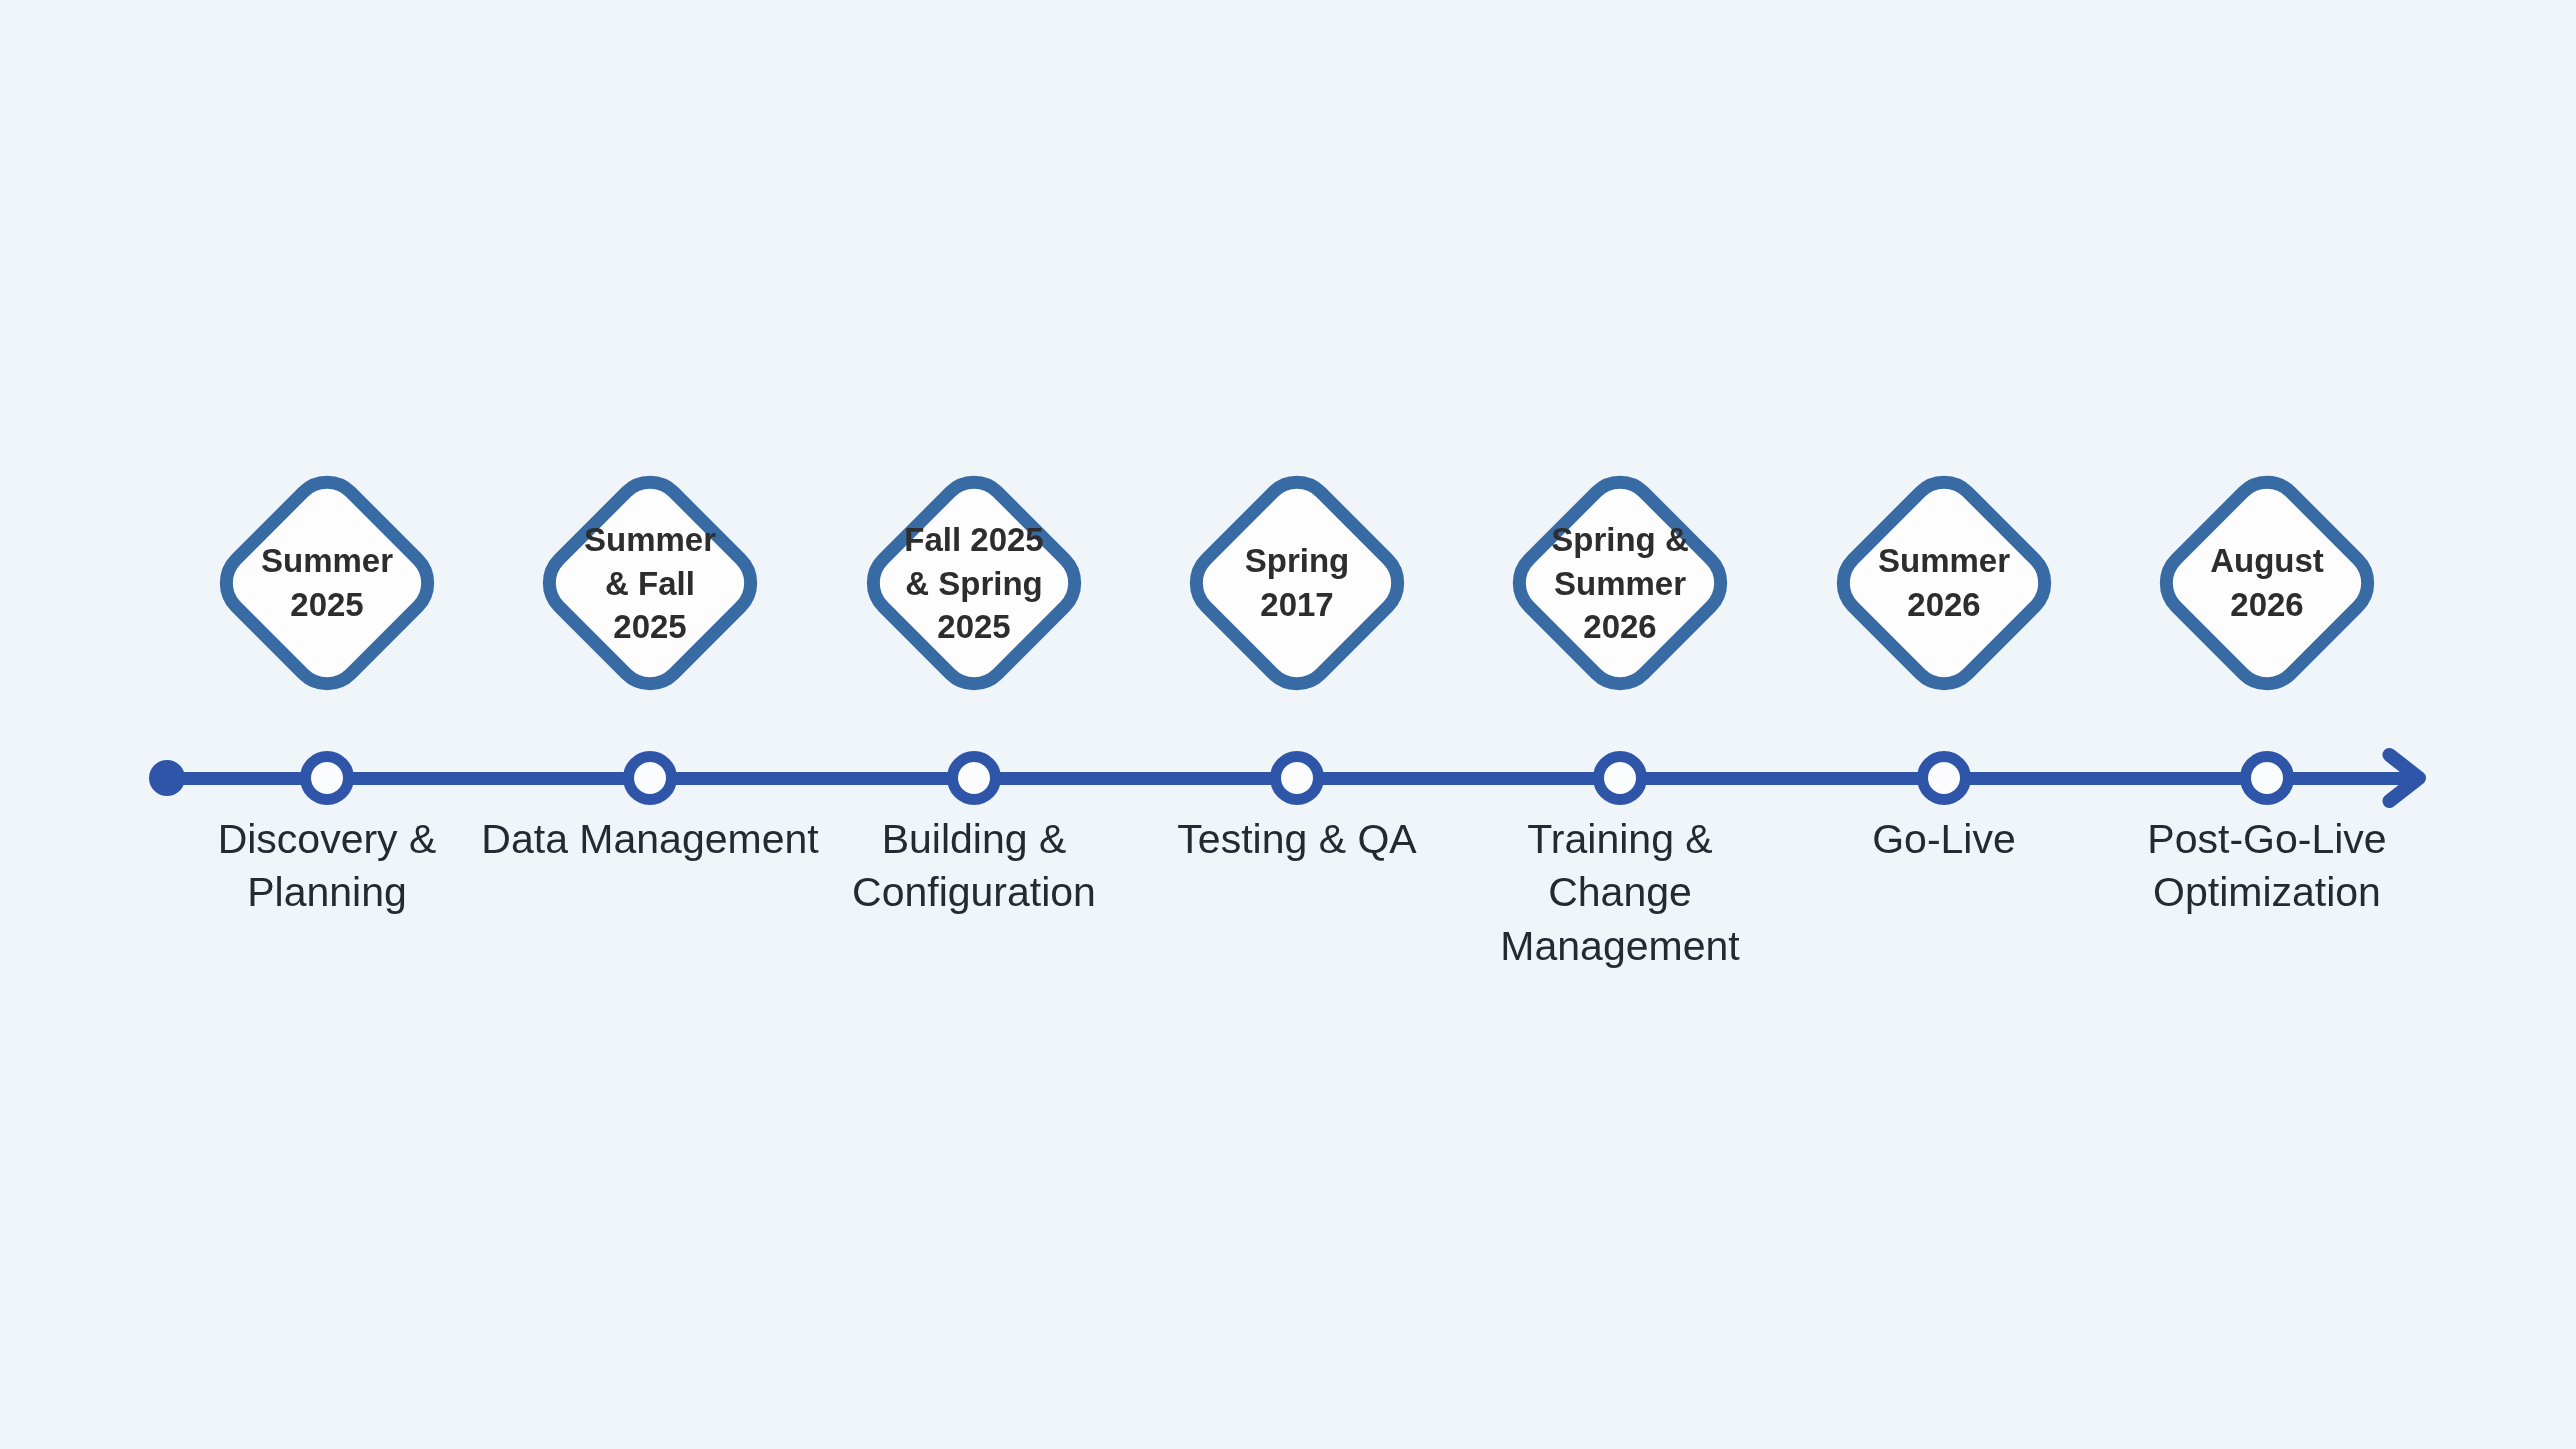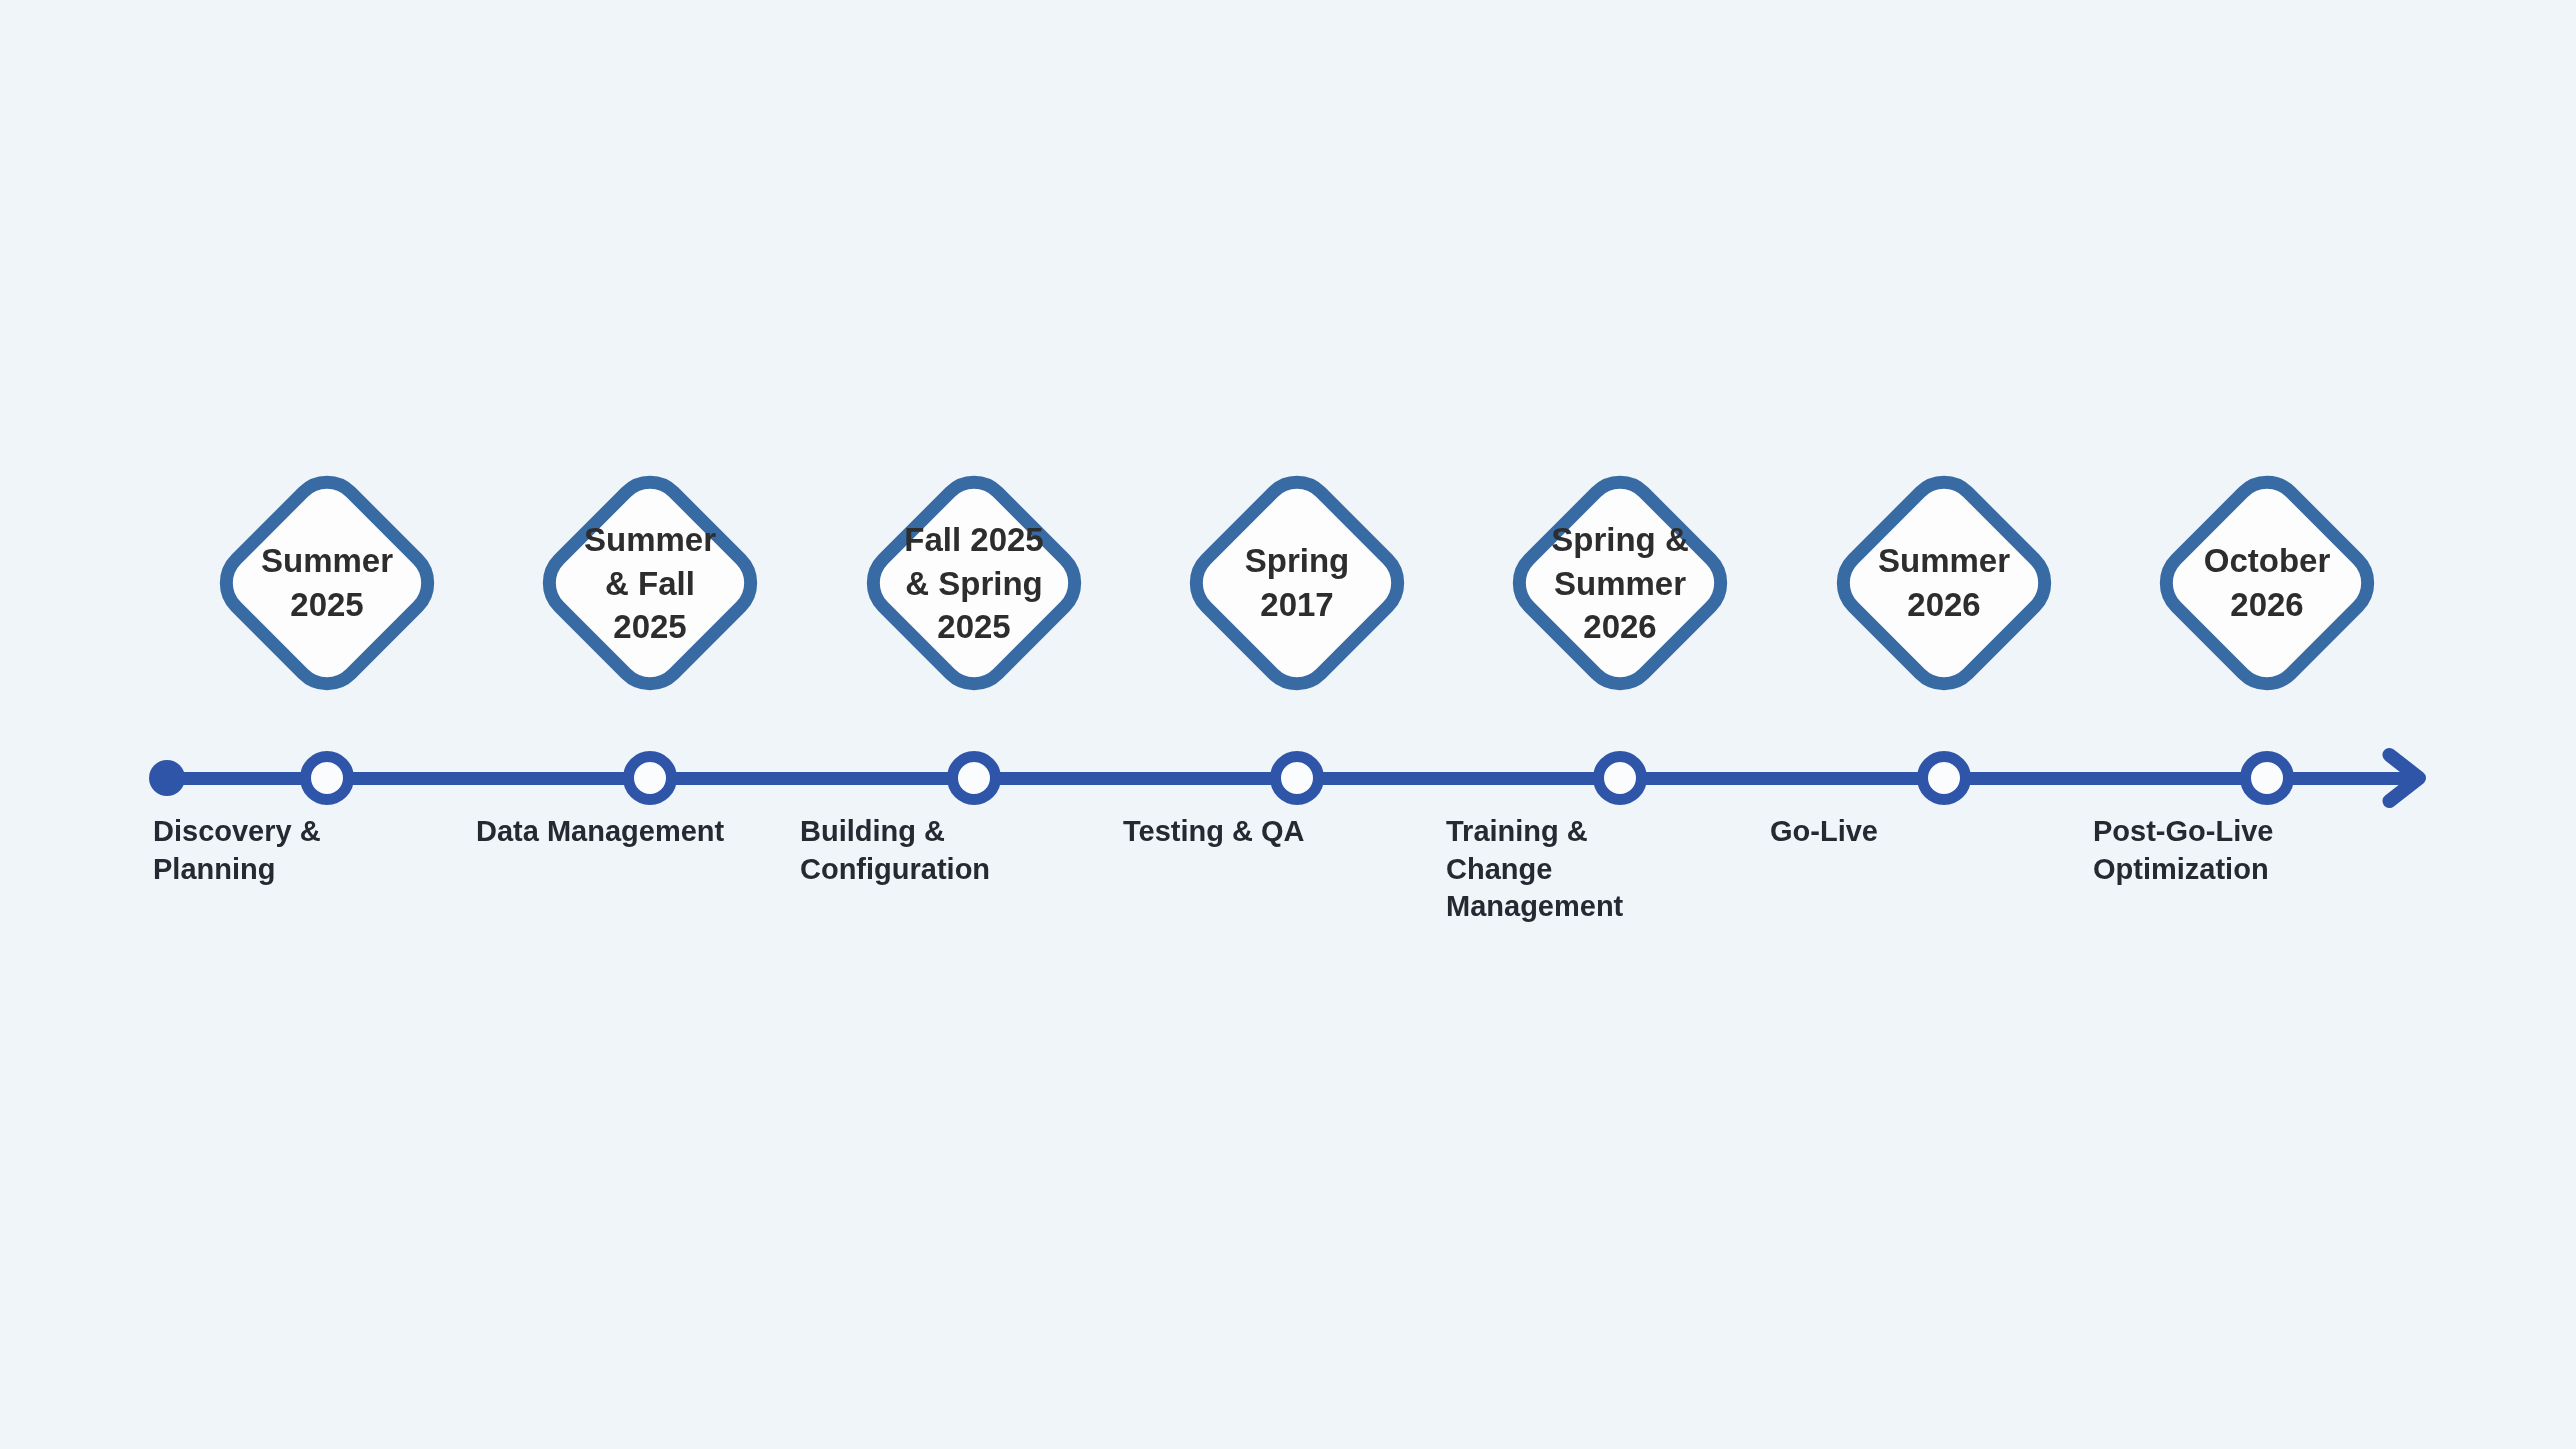--- a/index.html
+++ b/index.html
@@ -92,22 +92,23 @@
     border: 11.6px solid var(--line-blue);
     border-radius: 50%;
     background: var(--ring-fill);
     z-index: 5;
   }
   .phase-label {
     position: absolute;
     left: 0; top: 813px;
     width: 348px;
     transform: translateX(-50%);
-    font-size: 29px;
-    font-weight: 700;
+    text-align: center;
+    font-size: 41px;
+    font-weight: 400;
     line-height: 1.3;
     color: var(--label-text);
     white-space: pre-line;
     z-index: 4;
   }
 </style>
 </head>
 <body>
 
 <div class="stage">
@@ -168,21 +169,21 @@
   <div class="milestone m5">
     <div class="diamond"></div>
     <div class="diamond-text">Summer
 2026</div>
     <div class="ring"></div>
     <div class="phase-label">Go-Live</div>
   </div>
 
   <div class="milestone m6">
     <div class="diamond"></div>
-    <div class="diamond-text">October
+    <div class="diamond-text">August
 2026</div>
     <div class="ring"></div>
     <div class="phase-label">Post-Go-Live
 Optimization</div>
   </div>
 
 </div>
 
 
 </body></html>

